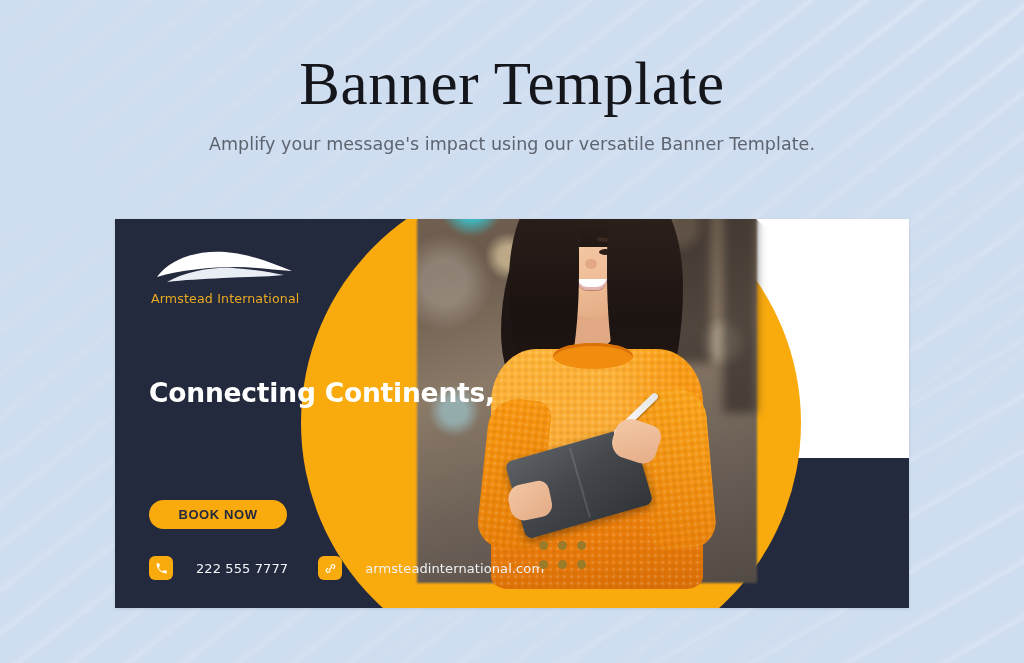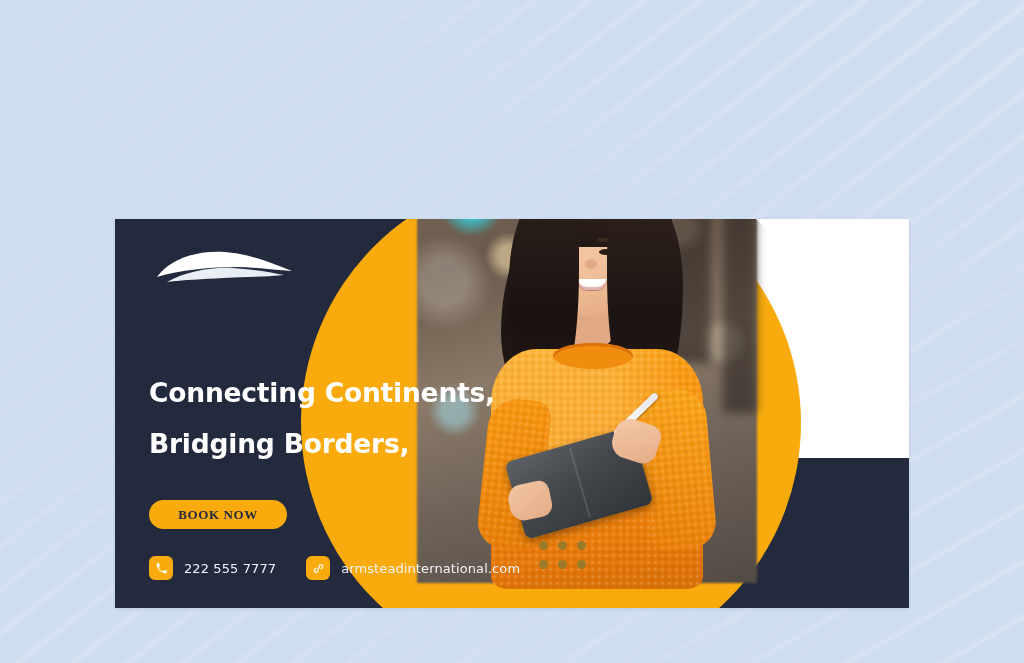--- a/index.html
+++ b/index.html
@@ -420,42 +420,42 @@
   .cta-button {
     position: absolute;
     left: 34px;
     top: 281px;
     width: 138px;
     height: 29px;
     background: #f9ab0e;
     border: none;
     border-radius: 999px;
     color: #242a3d;
-    font-family: Liberation Serif, serif;
+    font-family: Liberation Sans, sans-serif;
     font-weight: bold;
     font-size: 13px;
     letter-spacing: 0.6px;
     cursor: pointer;
     display: flex;
     align-items: center;
     justify-content: center;
   }
 
   .contact-row {
     position: absolute;
     left: 34px;
     top: 337px;
     display: flex;
     align-items: center;
     gap: 30px;
   }
   .contact-item {
     display: flex;
     align-items: center;
-    gap: 11px;
+    gap: 23px;
   }
   .contact-icon {
     width: 24px;
     height: 24px;
     border-radius: 6px;
     background: #f9ab0e;
     display: flex;
     align-items: center;
     justify-content: center;
     flex: 0 0 auto;
@@ -486,20 +486,24 @@
   }
 </style>
 </head>
 <body>
 
 <div class="page">
 
   <div class="bg-streaks"></div>
   <div class="bg-streaks2"></div>
 
+  <div class="heading">
+    <h1 class="page-title">Banner Template</h1>
+    <p class="page-subtitle">Amplify your message's impact using our versatile Banner Template.</p>
+  </div>
 
   <div class="banner">
 
     <div class="navy-panel"></div>
     <div class="navy-disc"></div>
     <div class="navy-bottom"></div>
     <div class="navy-left-fill"></div>
 
     <div class="gold-arc"></div>
 
@@ -549,25 +553,25 @@
     </div>
 
     <div class="banner-content">
 
       <div class="logo-block">
         <svg class="logo-mark" viewBox="0 0 150 44">
           <path d="M6 33 C18 16, 44 6, 74 8 C100 10, 120 19, 141 27 C122 26, 104 23, 86 23 C60 23, 28 26, 6 33 Z" fill="#ffffff"></path>
           <path d="M16 38 C34 28, 58 23, 82 24 C100 25, 118 28, 133 31 C112 33, 92 33, 72 34 C52 35, 32 36, 16 38 Z" fill="#e9edf4"></path>
           <path d="M44 22 C58 13, 78 10, 96 13 C110 15, 120 20, 128 25 C112 21, 94 19, 76 19 C64 19, 52 20, 44 22 Z" fill="#ffffff"></path>
         </svg>
+        <div class="logo-name">Armstead International</div>
       </div>
 
       <div class="headline">
         <span class="ln">Connecting Continents,</span>
-        <span class="ln">Bridging Borders,</span>
       </div>
 
       <button class="cta-button">BOOK NOW</button>
 
       <div class="contact-row">
         <div class="contact-item">
           <span class="contact-icon">
             <svg width="13" height="13" viewBox="0 0 24 24" fill="#ffffff">
               <path d="M6.6 10.8c1.5 3 4 5.4 7 6.9l2.3-2.3c.3-.3.7-.4 1.1-.3 1.2.4 2.5.6 3.8.6.6 0 1 .4 1 1V20c0 .6-.4 1-1 1C10.9 21 3 13.1 3 3.4c0-.6.4-1 1-1h3.3c.6 0 1 .4 1 1 0 1.3.2 2.6.6 3.8.1.4 0 .8-.3 1.1l-2 2.5z"></path>
             </svg>

